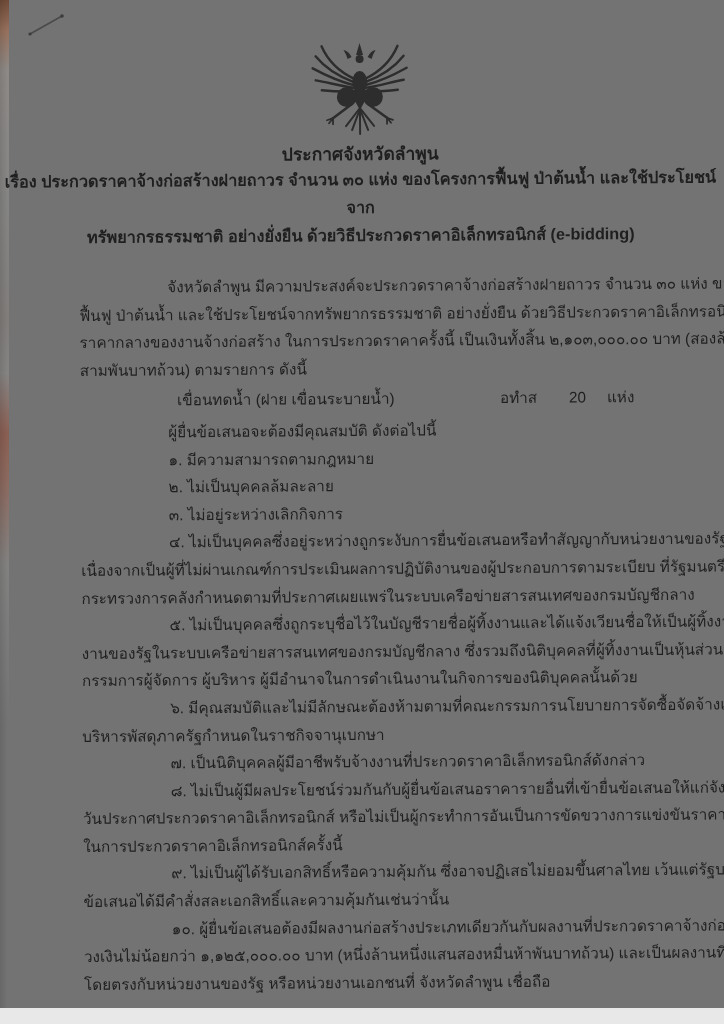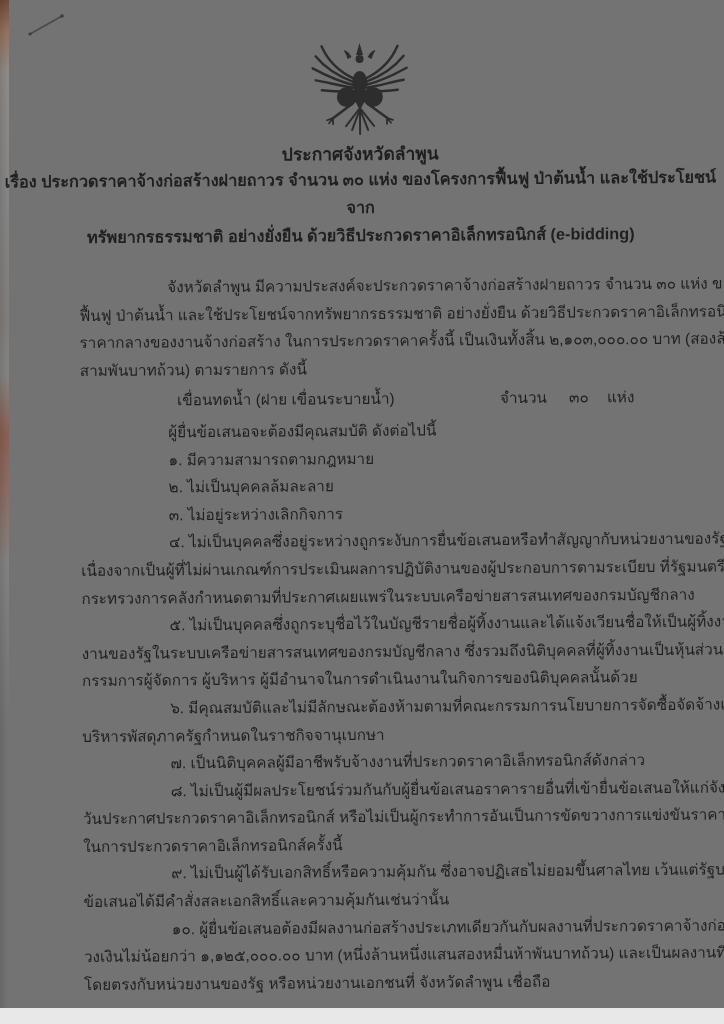--- a/index.html
+++ b/index.html
@@ -120,22 +120,22 @@
     </div>
 
     <div class="body">
       <div class="ln ind">จังหวัดลำพูน มีความประสงค์จะประกวดราคาจ้างก่อสร้างฝายถาวร จำนวน ๓๐ แห่ง ของโครงการ</div>
       <div class="ln">ฟื้นฟู ป่าต้นน้ำ และใช้ประโยชน์จากทรัพยากรธรรมชาติ อย่างยั่งยืน ด้วยวิธีประกวดราคาอิเล็กทรอนิกส์ (e-bidding)</div>
       <div class="ln">ราคากลางของงานจ้างก่อสร้าง ในการประกวดราคาครั้งนี้ เป็นเงินทั้งสิ้น ๒,๑๐๓,๐๐๐.๐๐  บาท (สองล้านหนึ่งแสน</div>
       <div class="ln">สามพันบาทถ้วน) ตามรายการ ดังนี้</div>
 
       <div class="ln dam-row">
         <span class="lbl">เขื่อนทดน้ำ (ฝาย เขื่อนระบายน้ำ)</span>
-        <span class="qlabel">จำนวน</span>
-        <span class="qval">๓๐</span>
+        <span class="qlabel">อทำส</span>
+        <span class="qval">20</span>
         <span class="qunit">แห่ง</span>
       </div>
 
       <div class="ln ind qual-head">ผู้ยื่นข้อเสนอจะต้องมีคุณสมบัติ ดังต่อไปนี้</div>
 
       <div class="ln ind">๑. มีความสามารถตามกฎหมาย</div>
       <div class="ln ind">๒. ไม่เป็นบุคคลล้มละลาย</div>
       <div class="ln ind">๓. ไม่อยู่ระหว่างเลิกกิจการ</div>
 
       <div class="ln ind">๔. ไม่เป็นบุคคลซึ่งอยู่ระหว่างถูกระงับการยื่นข้อเสนอหรือทำสัญญากับหน่วยงานของรัฐไว้ชั่วคราว</div>

